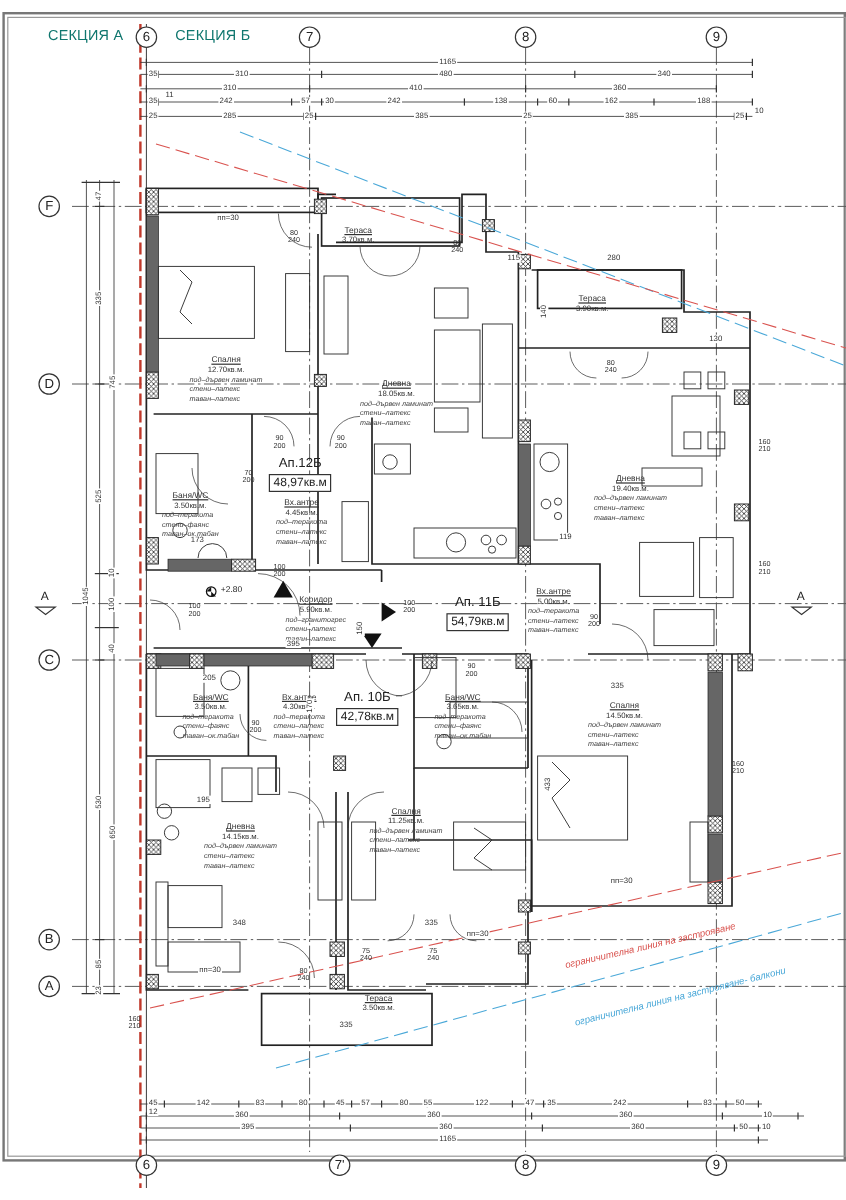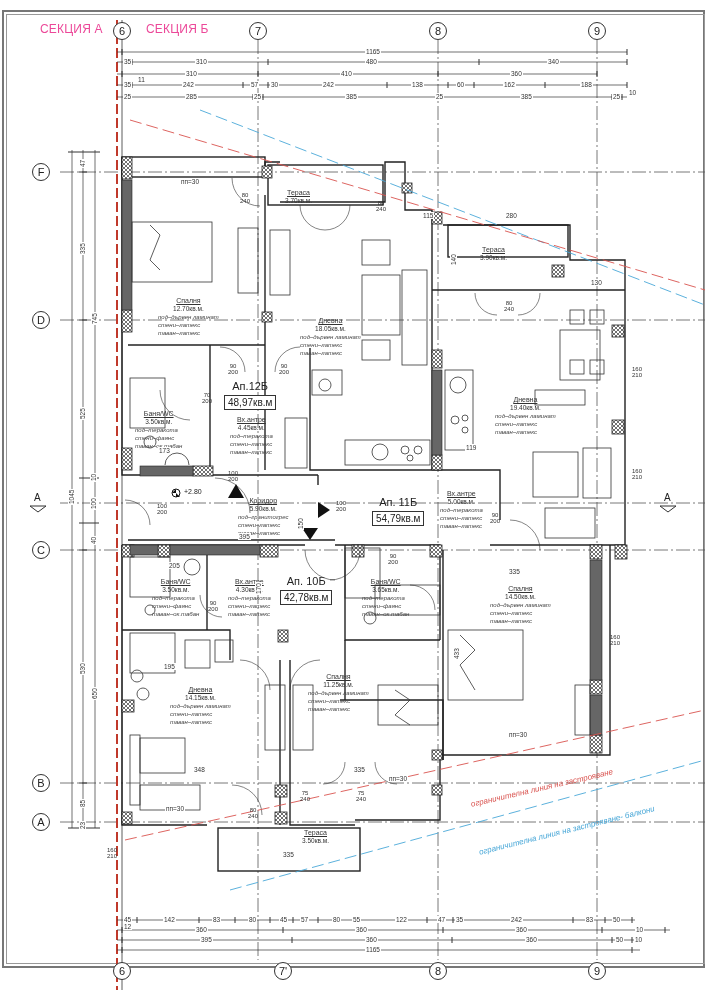--- a/index.html
+++ b/index.html
@@ -1,20 +1,20 @@
 <!DOCTYPE html>
 <html><head>
 <meta charset="utf-8">
 <style>
   html,body{margin:0;padding:0;background:#fff;}
   body{width:705px;height:1000px;position:relative;overflow:hidden;font-family:"Liberation Sans",sans-serif;color:#222;}
   .frame{position:absolute;left:2px;top:10px;width:703px;height:958px;border:2px solid #777;box-sizing:border-box;}
   .frame2{position:absolute;left:6px;top:14px;width:699px;height:950px;border:1px solid #999;box-sizing:border-box;}
   svg{position:absolute;left:0;top:0;}
-  .section-label{position:absolute;font-size:12px;color:#ec4899;letter-spacing:0.2px;}
+  .section-label{position:absolute;font-size:12px;color:#0f766e;letter-spacing:0.2px;}
   .axis-bubble{position:absolute;width:16px;height:16px;border:1px solid #333;border-radius:50%;background:#fff;font-size:11px;line-height:16px;text-align:center;box-sizing:content-box;}
   .dim{position:absolute;font-size:6.5px;color:#333;background:#fff;padding:0 1px;line-height:7px;white-space:nowrap;}
   .dimv{position:absolute;font-size:6.5px;color:#333;background:#fff;padding:0 1px;line-height:7px;white-space:nowrap;transform:rotate(-90deg);transform-origin:left top;}
   .room{position:absolute;text-align:center;line-height:8px;}
   .room .rn{font-size:7px;color:#333;text-decoration:underline;display:block;}
   .room .ra{font-size:6.5px;color:#333;display:block;}
   .room .rf{font-size:6px;color:#444;display:block;font-style:italic;text-align:left;}
   .apt{position:absolute;text-align:center;}
   .apt .an{font-size:11px;color:#222;display:block;}
   .apt .aa{font-size:10px;color:#222;border:1px solid #333;padding:1px 3px;display:inline-block;margin-top:1px;background:#fff;}

